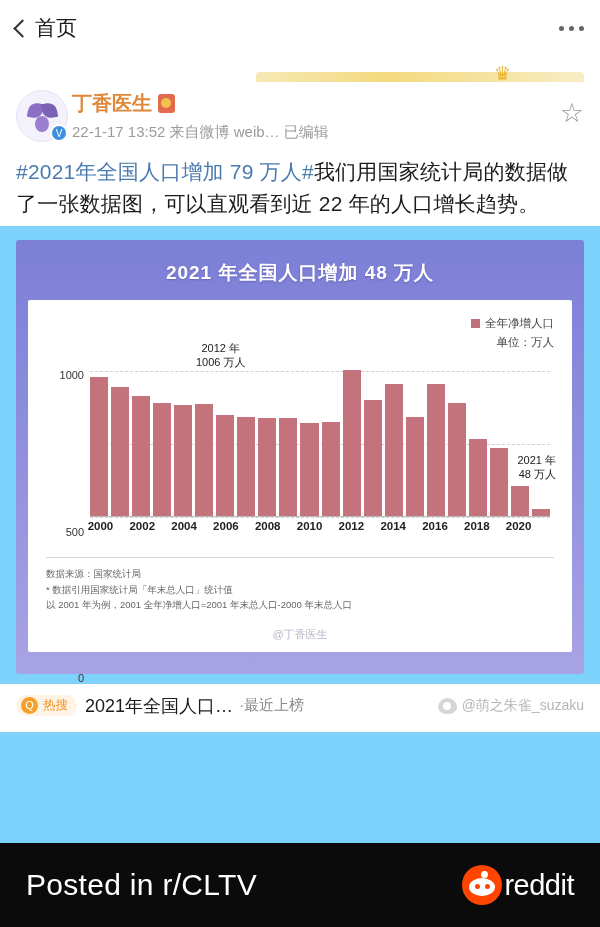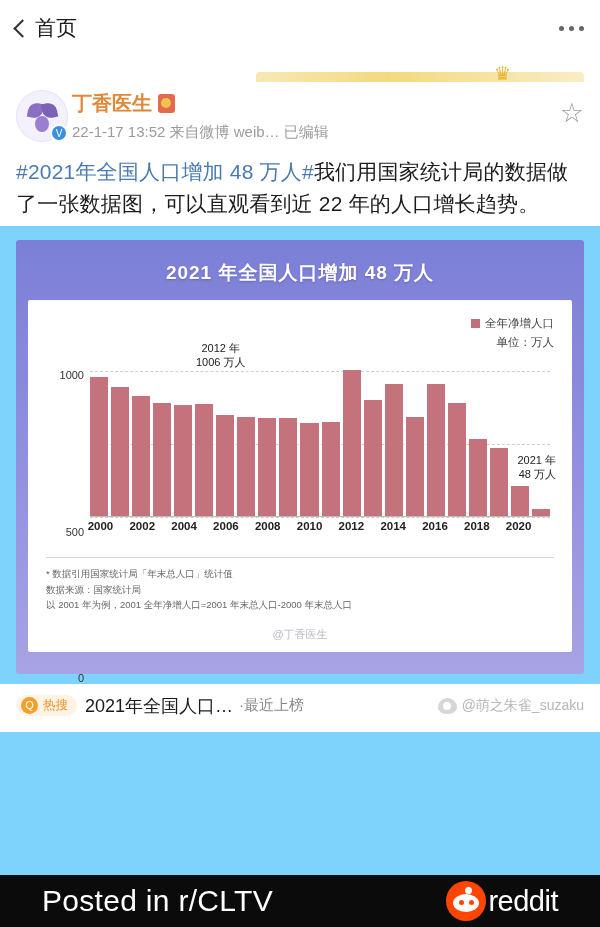--- a/index.html
+++ b/index.html
@@ -356,26 +356,26 @@
     content:"";
     position:absolute; left:5px; top:4px;
     width:8px;height:8px;border-radius:50%;
     background:#fff;
   }
 
   
   .banner {
     position: absolute;
     left: 0; right: 0; bottom: 0;
-    height: 52px;
+    height: 84px;
     background: #0b0b0b;
     display: flex;
     align-items: center;
     justify-content: space-between;
-    padding: 0 42px;
+    padding: 0 26px;
   }
   .banner-text {
     color: #ffffff;
     font-size: 30px;
     letter-spacing: .3px;
   }
   .reddit {
     display: flex;
     align-items: center;
     gap: 2px;
@@ -450,21 +450,21 @@
         <div class="author-name-line">
           <span class="author-name">丁香医生</span>
           <span class="medal"></span>
         </div>
         <div class="post-time">22-1-17 13:52  来自微博 weib… 已编辑</div>
       </div>
       <div class="star">☆</div>
     </div>
 
     <div class="post-text">
-      <span class="topic">#2021年全国人口增加 48 万人#</span><span>我们用国家统计局的数据做了一张数据图，可以直观看到近 22 年的人口增长趋势。</span>
+      <span class="topic">#2021年全国人口增加 79 万人#</span><span>我们用国家统计局的数据做了一张数据图，可以直观看到近 22 年的人口增长趋势。</span>
     </div>
   </div>
 
   <div class="chart-card">
     <div class="chart-title">2021 年全国人口增加 48 万人</div>
 
     <div class="chart-inner">
       <div class="legend">
         <div><span class="sw"></span><span>全年净增人口</span></div>
         <div>单位：万人</div>
@@ -526,22 +526,22 @@
             <span class="xlab" style="left: 47.7273%;">2010</span>
             <span class="xlab" style="left: 56.8182%;">2012</span>
             <span class="xlab" style="left: 65.9091%;">2014</span>
             <span class="xlab" style="left: 75%;">2016</span>
             <span class="xlab" style="left: 84.0909%;">2018</span>
             <span class="xlab" style="left: 93.1818%;">2020</span>
           </div>
       </div>
 
       <div class="footnotes">
+        <div>数据来源：国家统计局</div>
         <div>* 数据引用国家统计局「年末总人口」统计值</div>
-        <div>数据来源：国家统计局</div>
         <div>以 2001 年为例，2001 全年净增人口=2001 年末总人口-2000 年末总人口</div>
       </div>
       <div class="chart-watermark">@丁香医生</div>
     </div>
   </div>
 
   <div class="hot-row">
     <div class="hot-pill">
       <span class="hot-dot">Q</span>
       <span class="hot-pill-label">热搜</span>

